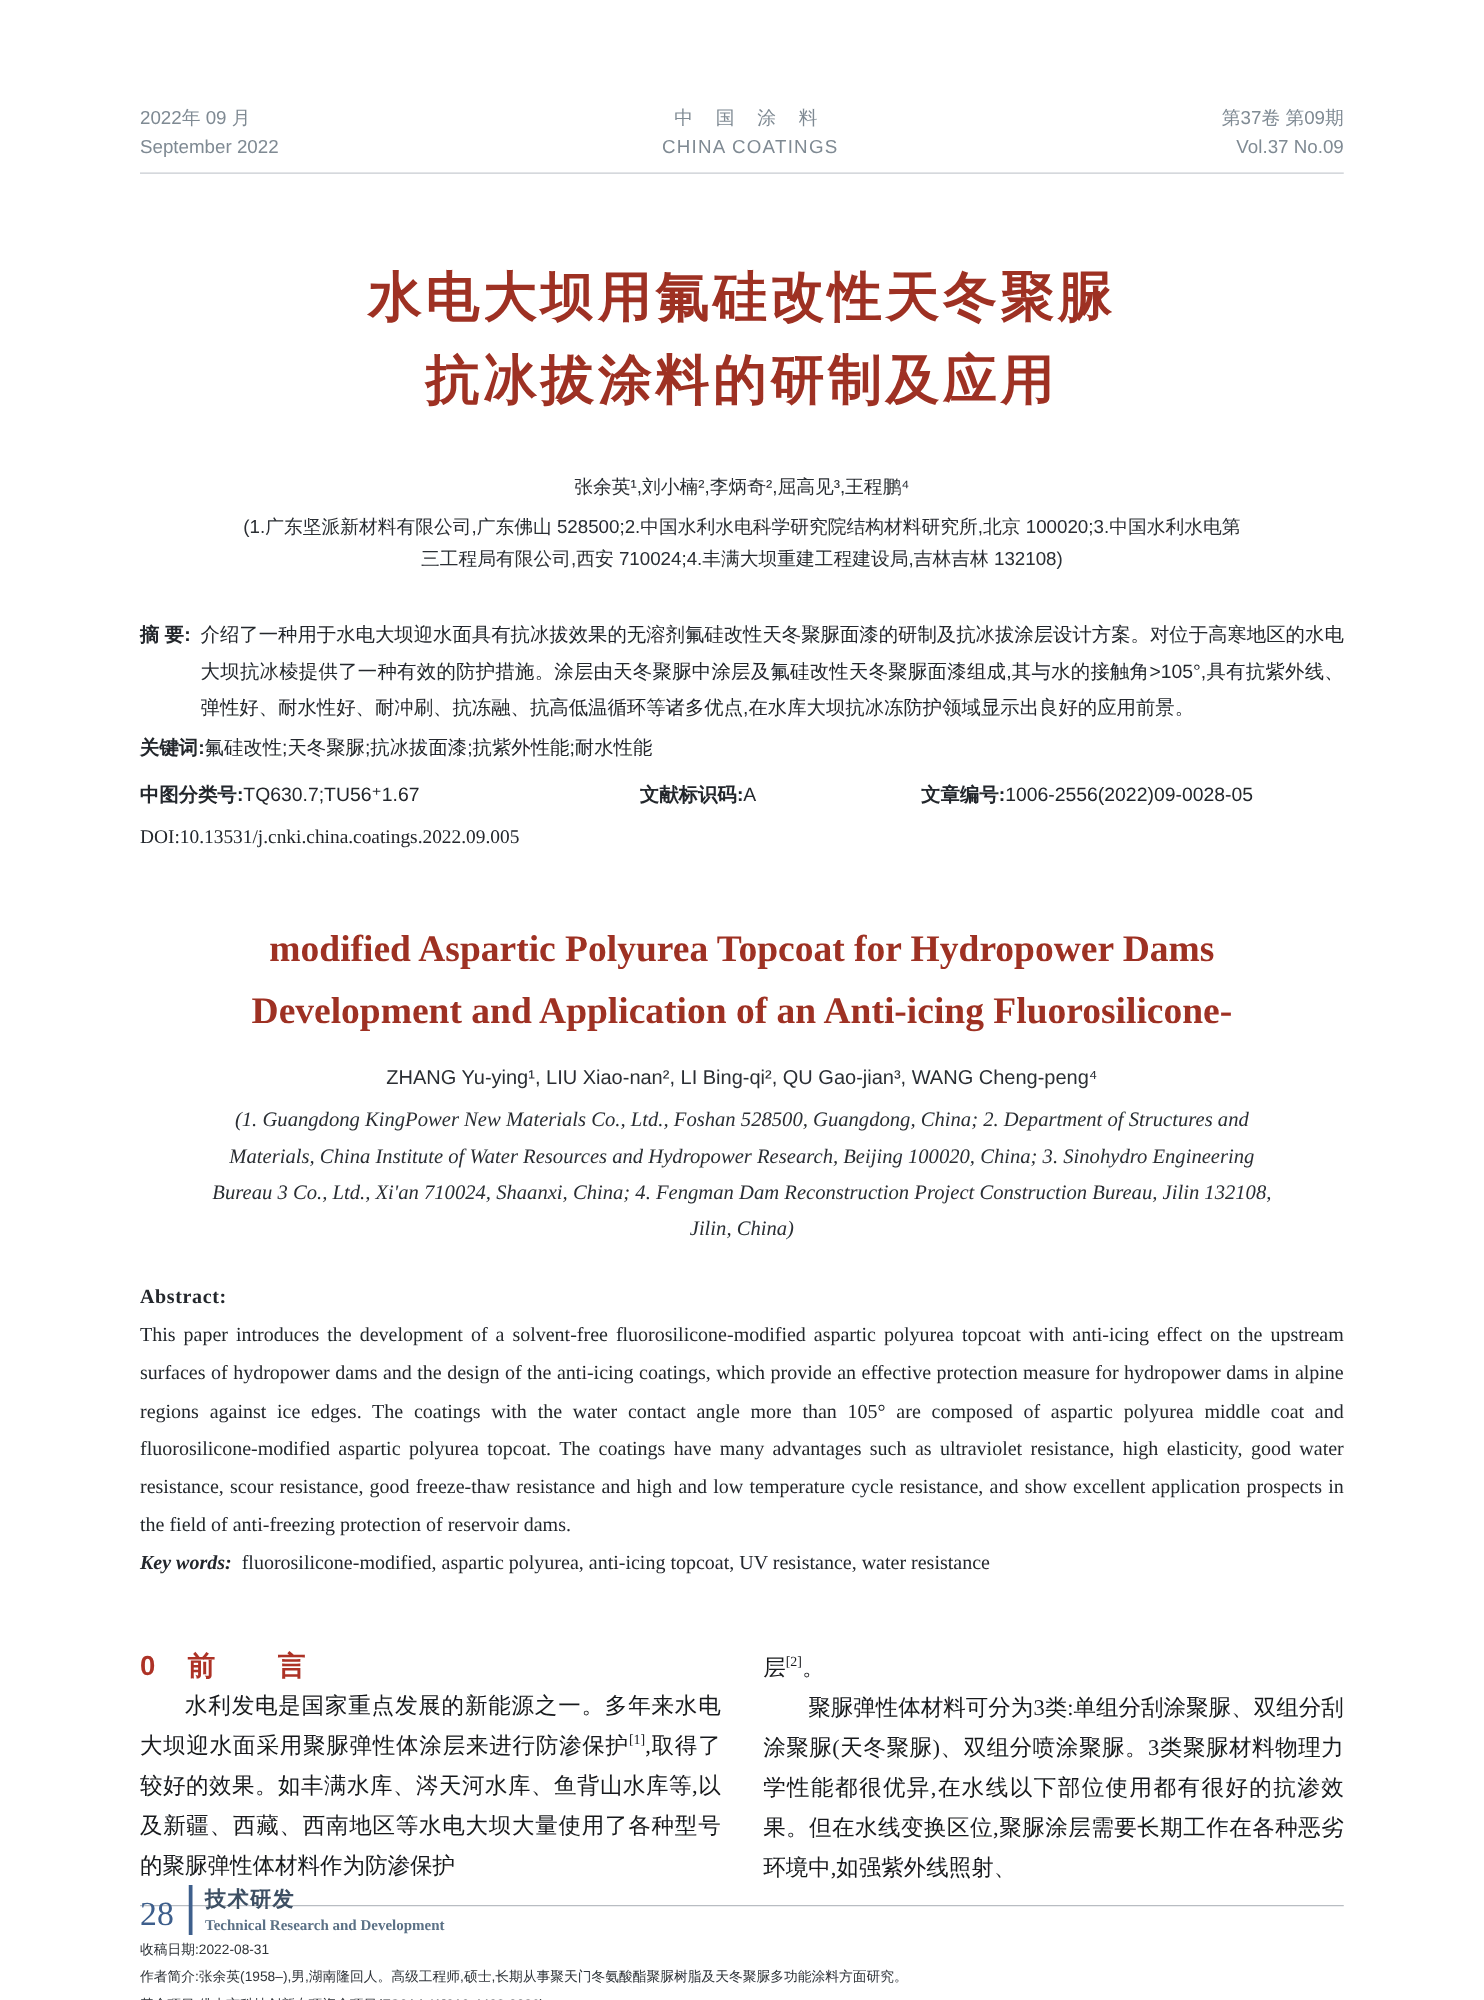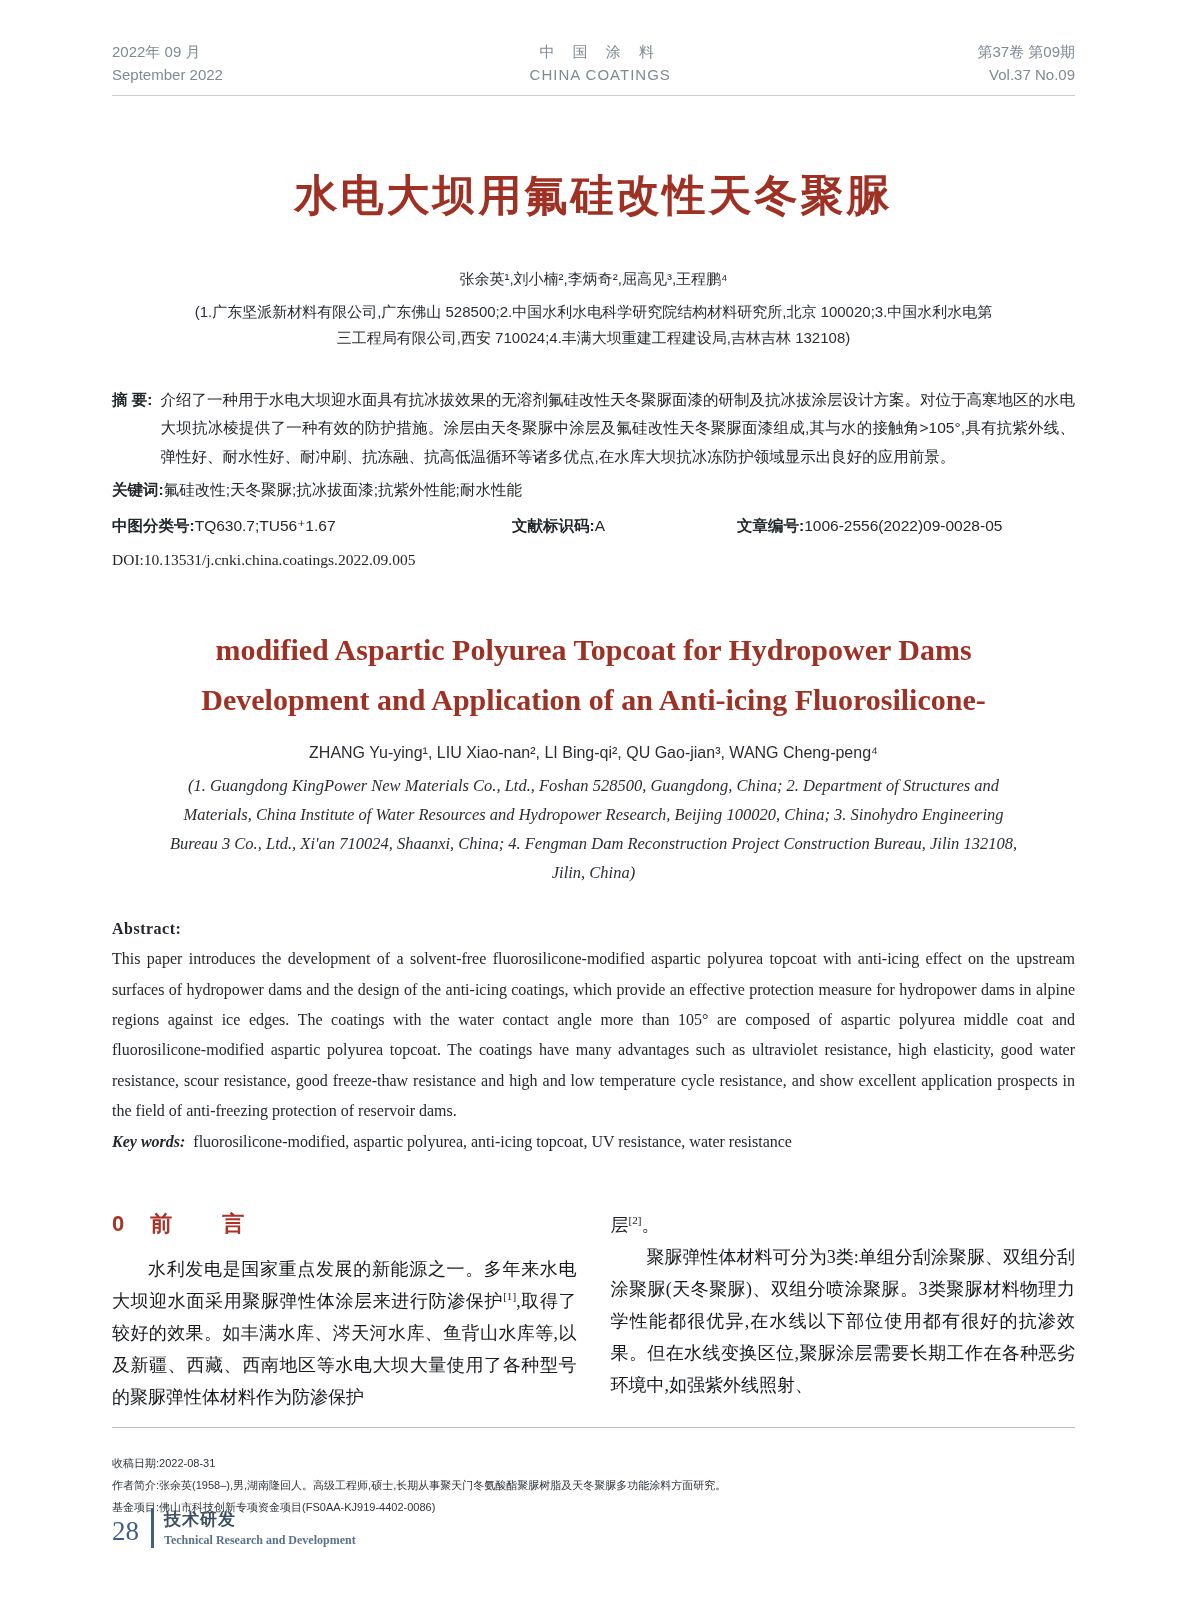--- a/index.html
+++ b/index.html
@@ -7,21 +7,21 @@
   body {
     width: 1187px; height: 1600px;
     font-family: "Liberation Sans", "DejaVu Sans", sans-serif;
     color: #23272c;
     overflow: hidden;
   }
   .page { width: 1187px; height: 1600px; padding: 0 112px; position: relative; }
 
   
   .jheader {
-    padding-top: 40px;
+    padding-top: 83px;
     display: flex; justify-content: space-between; align-items: flex-end;
     color: #7f8a93; font-size: 15px; line-height: 1.55;
   }
   .jheader .col { white-space: nowrap; }
   .jheader .col.center { text-align: center; letter-spacing: 1px; }
   .jheader .col.center .cn { letter-spacing: 7px; }
   .jheader .col.right { text-align: right; }
   .header-rule { border: none; border-top: 1px solid #c7ccd1; margin-top: 8px; }
 
   
@@ -75,21 +75,21 @@
   }
   .section-head .num { margin-right: 26px; letter-spacing: 0; }
   .section-head .t { letter-spacing: 22px; }
   .columns { display: flex; gap: 34px; margin-top: 0; }
   .colwrap { flex: 1; min-width: 0; }
   .bodytext {
     font-family: "Liberation Serif", "DejaVu Serif", serif;
     font-size: 18px; line-height: 1.78; text-align: justify; color: #17191c;
   }
   .bodytext p.indent { text-indent: 2em; }
-  .col-left .section-head { margin-top: 0; margin-bottom: 14px; }
+  .col-left .section-head { margin-top: 0; }
   .columns { margin-top: 58px; }
 
   
   .foot-rule { border: none; border-top: 1px solid #b8bdc2; margin-top: 14px; }
   .footnotes { margin-top: 24px; font-size: 11px; line-height: 2.0; color: #2e3338; }
 
   
   .pagefooter { position: absolute; left: 112px; bottom: 52px; display: flex; align-items: center; }
   .pagefooter .pageno {
     font-family: "Liberation Serif", "DejaVu Serif", serif;
@@ -118,20 +118,21 @@
     </div>
     <div class="col right">
       <div class="cn">第37卷 第09期</div>
       <div class="en">Vol.37 No.09</div>
     </div>
   </div>
   <hr class="header-rule">
 
   <div class="title-cn">
     <div>水电大坝用氟硅改性天冬聚脲</div>
+    <div>抗冰拔涂料的研制及应用</div>
   </div>
 
   <div class="authors-cn">张余英¹,刘小楠²,李炳奇²,屈高见³,王程鹏⁴</div>
   <div class="affil-cn">
     <div>(1.广东坚派新材料有限公司,广东佛山  528500;2.中国水利水电科学研究院结构材料研究所,北京  100020;3.中国水利水电第</div>
     <div>三工程局有限公司,西安  710024;4.丰满大坝重建工程建设局,吉林吉林  132108)</div>
   </div>
 
   <div class="abs-cn">
     <span class="label">摘  要:</span>

